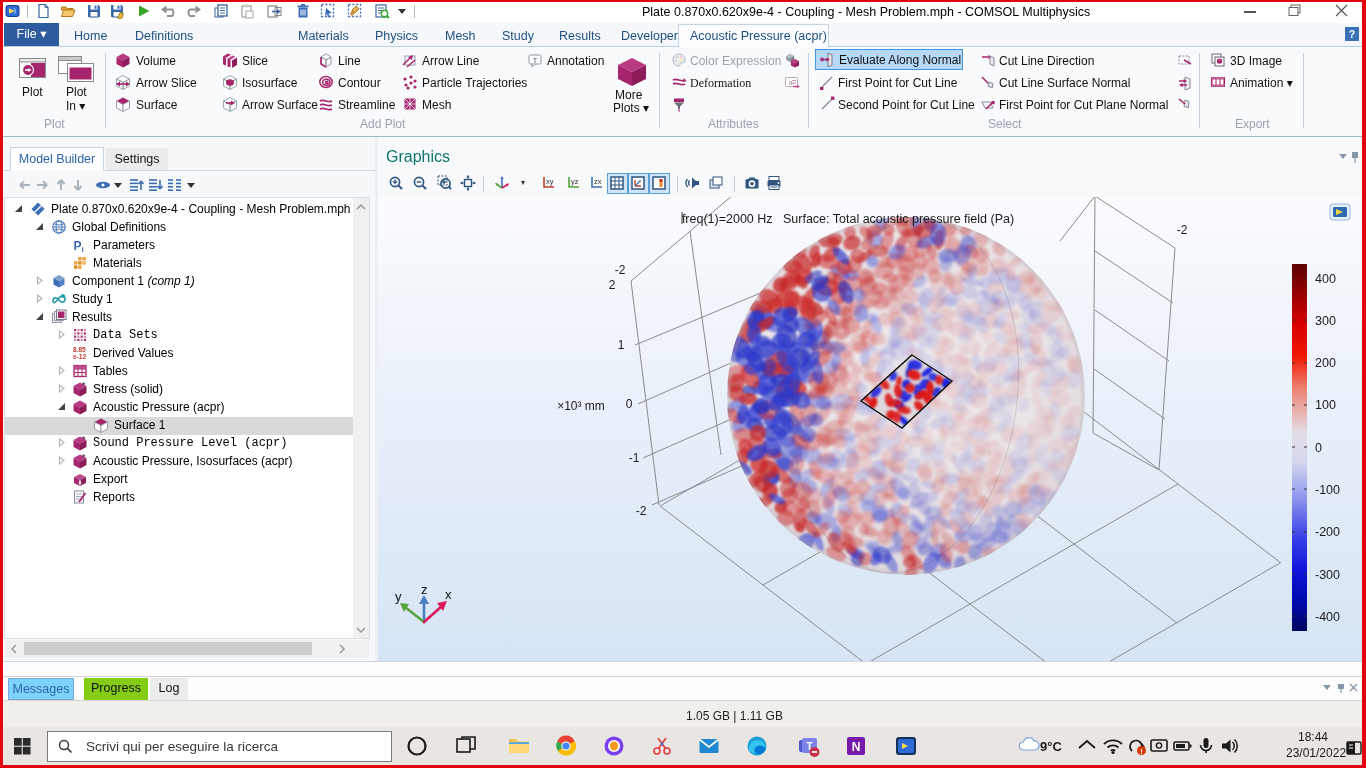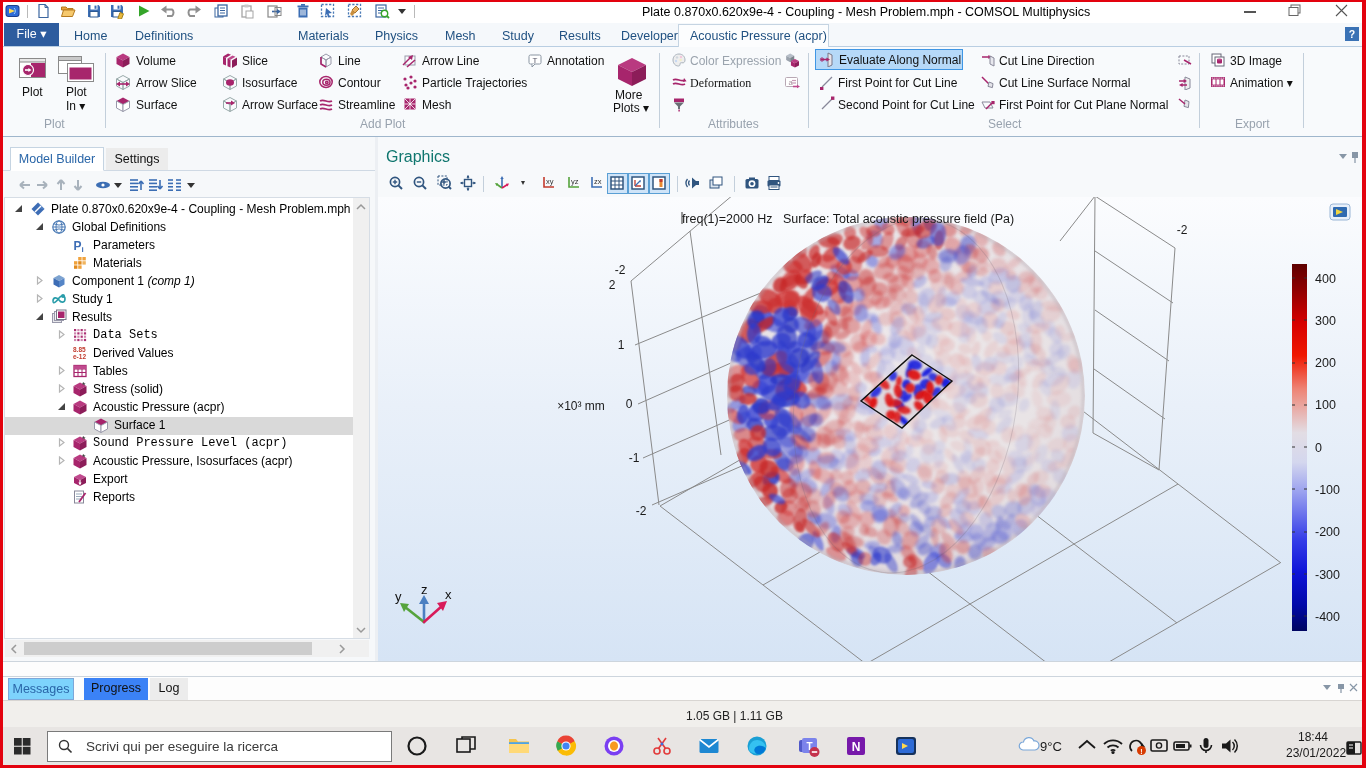--- a/index.html
+++ b/index.html
@@ -1593,21 +1593,21 @@
 <line x1="46" y1="425" x2="64" y2="409" stroke="#d81b5a" stroke-width="2.6"></line>
 <polygon points="69,404 59,406 65,414" fill="#d81b5a"></polygon>
 <text x="17" y="404" font-size="13" fill="#111" font-family="Liberation Sans, sans-serif">y</text>
 <text x="43" y="397" font-size="13" fill="#111" font-family="Liberation Sans, sans-serif">z</text>
 <text x="67" y="402" font-size="13" fill="#111" font-family="Liberation Sans, sans-serif">x</text>
 </g>
 </svg>
 <div class="ab" style="left:0px;top:661px;width:1366px;height:39px;background:#fdfdfd;border-top:1px solid #cdd5dd;"></div>
 <div class="ab" style="left:0px;top:676px;width:1366px;height:1px;background:#cdd5dd;"></div>
 <div class="ab" style="left:8px;top:678px;width:66px;height:22px;background:#7dd3fc;border:1px solid #7da7d9;color:#2a66a8;font-size:12.5px;text-align:center;line-height:20px;">Messages</div>
-<div class="ab" style="left:84px;top:678px;width:64px;height:22px;background:#3b82f6;color:#111;font-size:12.5px;text-align:center;line-height:20px;">Progress</div>
+<div class="ab" style="left:84px;top:678px;width:64px;height:22px;background:#84cc16;color:#111;font-size:12.5px;text-align:center;line-height:20px;">Progress</div>
 <div class="ab" style="left:150px;top:678px;width:38px;height:22px;background:#ececec;color:#111;font-size:12.5px;text-align:center;line-height:20px;">Log</div>
 <svg class="ab" style="left:1322px;top:684px;" width="10" height="7" viewBox="0 0 10 7">
     <polygon points="1,1 5,6 9,1" fill="#8796a6"></polygon>
   </svg>
 <svg class="ab" style="left:1336px;top:683px;" width="10" height="10" viewBox="0 0 10 10">
     <rect x="2" y="1" width="6" height="5" fill="#8796a6"></rect>
     <rect x="4.4" y="6" width="1.2" height="4" fill="#8796a6"></rect>
   </svg>
 <svg class="ab" style="left:1349px;top:683px;" width="9" height="9" viewBox="0 0 9 9">
     <path d="M1,1 L8,8 M8,1 L1,8" stroke="#8796a6" stroke-width="1.2"></path>
@@ -1684,21 +1684,21 @@
     <text x="12" y="17" font-size="12" fill="#fff" text-anchor="middle" font-weight="bold">N</text>
   </svg>
 <svg class="ab" style="left:894px;top:734px;" width="24" height="24" viewBox="0 0 24 24">
     <rect x="2" y="3" width="20" height="18" rx="3" fill="#16325c"></rect>
     <rect x="4" y="5" width="16" height="14" rx="2" fill="#2e6bd6"></rect>
     <polygon points="8,9 14,12 8,15" fill="#ffd84d"></polygon>
   </svg>
 <svg class="ab" style="left:1017px;top:734px;" width="24" height="24" viewBox="0 0 24 24">
     <path d="M6,16 a4,4 0 0 1 0.5,-8 a5.5,5.5 0 0 1 10.5,-1 a4.5,4.5 0 0 1 1,9 Z" fill="#fff" stroke="#7aa7d9" stroke-width="1.2"></path>
   </svg>
-<div class="ab txt" style="left:1040px;top:739px;font-size:13px;color:#1a1a1a;">9°C</div>
+<div class="ab txt" style="left:1040px;top:739px;font-size:13px;color:#1a1a1a;font-weight:bold;">9°C</div>
 <svg class="ab" style="left:1075px;top:734px;" width="24" height="24" viewBox="0 0 24 24">
     <polyline points="4,14 12,7 20,14" fill="none" stroke="#1a1a1a" stroke-width="1.8"></polyline>
   </svg>
 <svg class="ab" style="left:1101px;top:734px;" width="24" height="24" viewBox="0 0 24 24">
     <g fill="none" stroke="#1a1a1a">
       <path d="M3,10 a13,13 0 0 1 18,0" stroke-width="1.8"></path>
       <path d="M6.5,13.5 a8,8 0 0 1 11,0" stroke-width="1.8"></path>
       <path d="M9.8,16.8 a3.5,3.5 0 0 1 4.4,0" stroke-width="1.8"></path>
     </g>
     <circle cx="12" cy="18.5" r="1.6" fill="#1a1a1a"></circle>

